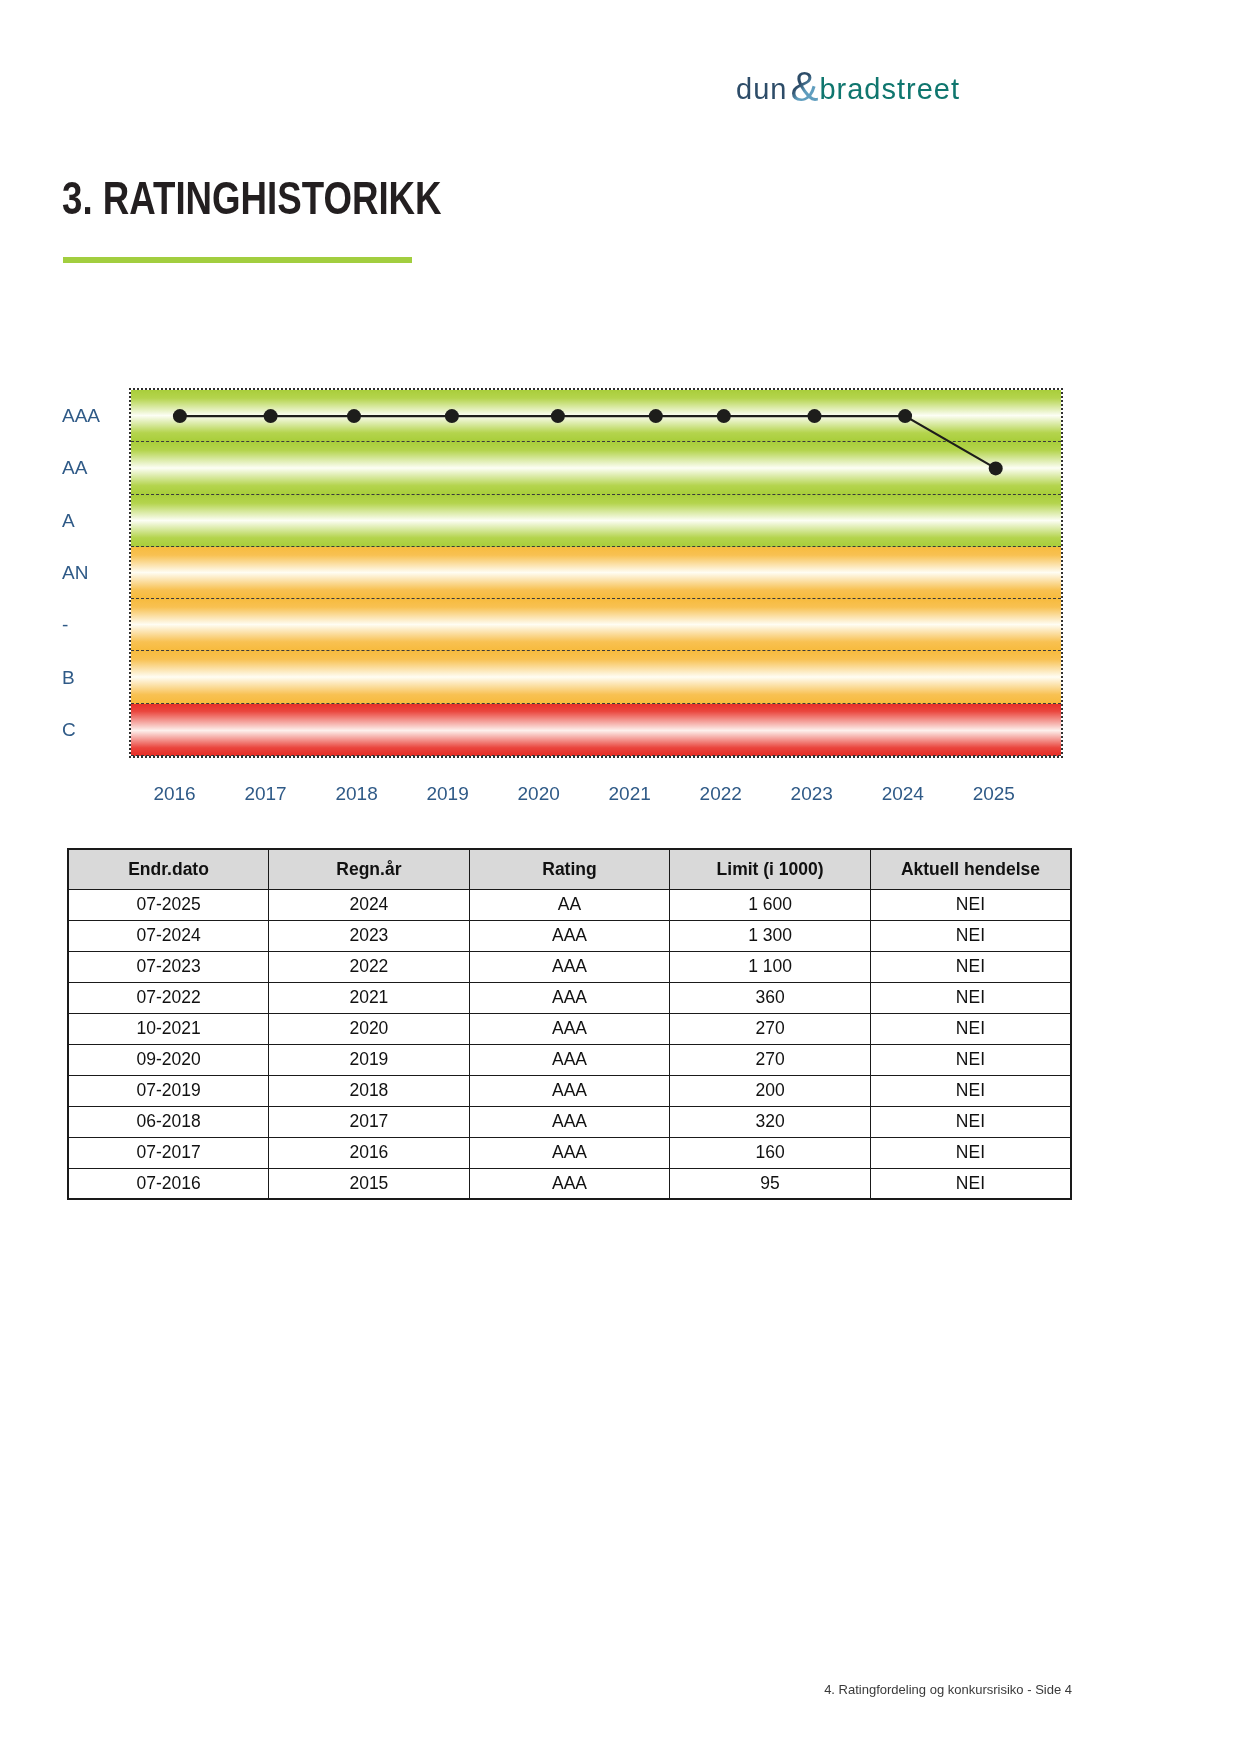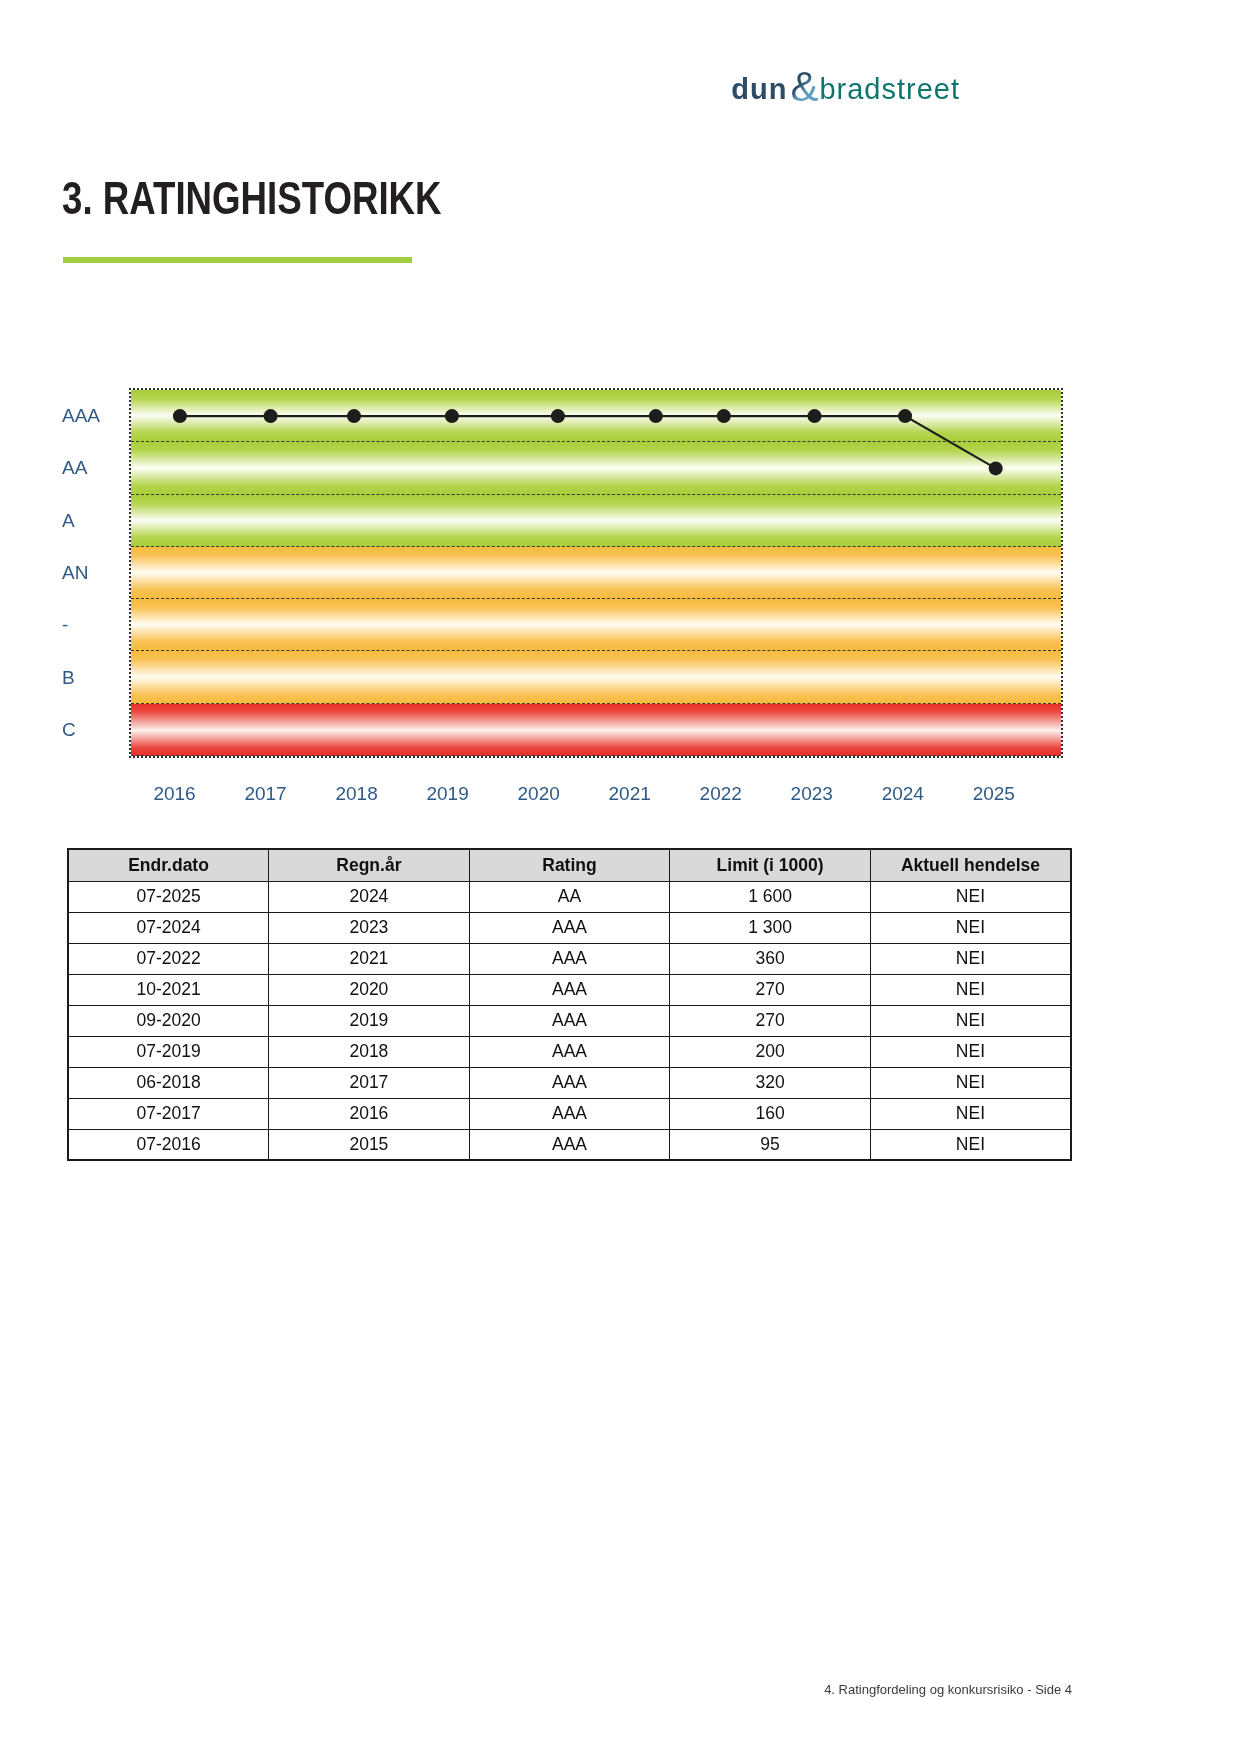--- a/index.html
+++ b/index.html
@@ -4,21 +4,21 @@
 <style>
   * { margin:0; padding:0; box-sizing:border-box; }
   html,body { background:#ffffff; }
   .page {
     position:relative; width:1241px; height:1754px; background:#ffffff;
     font-family:"Liberation Sans","DejaVu Sans",sans-serif; overflow:hidden;
   }
 
   
   .logo { position:absolute; top:66px; left:720px; width:240px; display:flex; align-items:center; justify-content:flex-end; }
-  .logo-dun { font-size:29px; font-weight:700; color:#2d4c68; letter-spacing:1px; }
+  .logo-dun { font-size:29px; font-weight:400; color:#2d4c68; letter-spacing:1px; }
   .logo-amp {
     font-size:42px; font-weight:400; line-height:1; margin:0 1px 4px 3px;
     background:linear-gradient(135deg,#2d4c68 40%,#5f9dbe 58%);
     -webkit-background-clip:text; background-clip:text; color:transparent;
   }
   @supports not ((-webkit-background-clip:text) or (background-clip:text)) {
     .logo-amp { color:#2d4c68; background:none; }
   }
   .logo-brad { font-size:29px; font-weight:400; color:#0f766e; letter-spacing:1px; }
 
@@ -44,21 +44,21 @@
   .ylabel { position:absolute; left:62px; transform:translateY(-50%); font-size:19px; color:#2f5a87; }
   .xlabels { position:absolute; left:129px; top:783px; width:934px; height:24px; }
   .xlabel { position:absolute; transform:translateX(-50%); font-size:19px; color:#2f5a87; white-space:nowrap; }
 
   
   .rating-table {
     position:absolute; left:67px; top:848px; width:1005px;
     border-collapse:collapse; table-layout:fixed; font-size:17.5px; color:#111111;
   }
   .rating-table th {
-    height:32px; background:#d9d9d9; font-weight:700; text-align:center;
+    height:40px; background:#d9d9d9; font-weight:700; text-align:center;
     border:1px solid #1a1a1a;
   }
   .rating-table td { height:31px; text-align:center; border:1px solid #1a1a1a; background:#ffffff;margin-top:44px; }
   .rating-table { border:2px solid #1a1a1a; outline:1px solid #1a1a1a; outline-offset:-1px; }
 
   
   .footer {
     position:absolute; right:169px; top:1682px; font-size:13px; color:#3a3a3a; white-space:nowrap;
   }
 </style>
@@ -139,20 +139,27 @@
           <td>NEI</td>
         </tr>
         <tr>
           <td>07-2024</td>
           <td>2023</td>
           <td>AAA</td>
           <td>1 300</td>
           <td>NEI</td>
         </tr>
         <tr>
+          <td>07-2023</td>
+          <td>2022</td>
+          <td>AAA</td>
+          <td>1 100</td>
+          <td>NEI</td>
+        </tr>
+        <tr>
           <td>07-2022</td>
           <td>2021</td>
           <td>AAA</td>
           <td>360</td>
           <td>NEI</td>
         </tr>
         <tr>
           <td>10-2021</td>
           <td>2020</td>
           <td>AAA</td>

